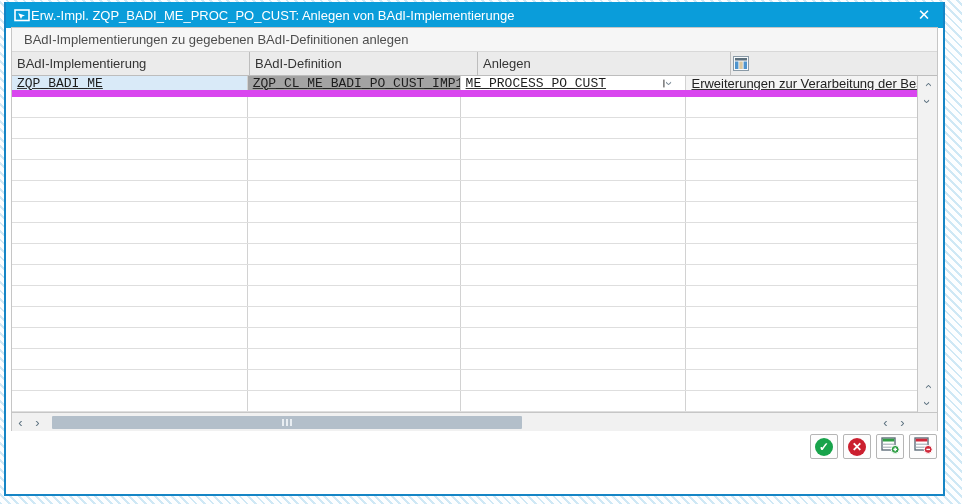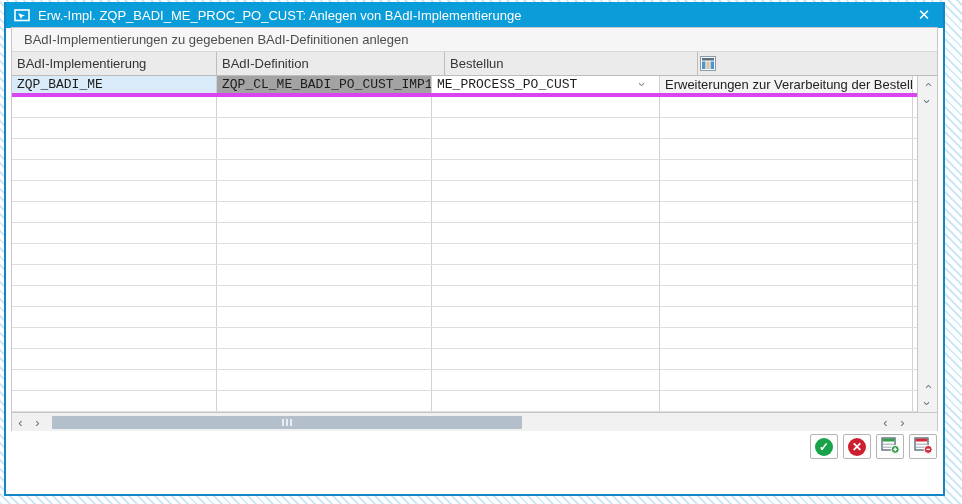--- a/index.html
+++ b/index.html
@@ -8,50 +8,50 @@
     font-family: "Liberation Sans", sans-serif;
     background: repeating-linear-gradient(45deg, #cfe8f5 0 2px, #fdfeff 2px 6px);
     position: relative; font-size: 13px; color:#333;
   }
   .dialog {
     position:absolute; left:4px; top:2px; width:941px; height:494px;
     background:#fff; border:2px solid #1585c5; border-top:none;
   }
   .titlebar {
     height:26px; background:#0a9dda; color:#fff; display:flex; align-items:center;
-    padding:0 8px; gap:7px;
+    padding:0 8px; 
   }
   .titlebar .ttl { flex:1 1 auto; font-size:13px; white-space:nowrap; overflow:hidden; }
   .close-btn { width:22px; height:22px; display:flex; align-items:center; justify-content:center;
     font-size:15px; cursor:pointer; }
   .dlg-icon { display:flex; align-items:center; }
 
   .groupbox {
     position:absolute; left:5px; right:5px; top:25px; height:404px;
     border:1px solid #c6c6c6; background:#fff;
   }
   .subtitle-row {
     height:24px; background:#f6f6f6; border-bottom:1px solid #d8d8d8;
     display:flex; align-items:center; padding-left:12px; color:#4e4e4e;
   }
   .tablewrap { position:relative; width:925px; }
   .thead { display:flex; height:24px; background:#ebebeb; border-bottom:1px solid #bdbdbd; }
   .th {
     display:flex; align-items:center; padding-left:5px; color:#353535;
     border-right:1px solid #bdbdbd; white-space:nowrap; overflow:hidden;
   }
-  .c1 { width:205px; } .c2 { width:215px; } .c3 { width:228px; } .c4 { width:253px; }
+  .c1 { width:238px; } .c2 { width:215px; } .c3 { width:228px; } .c4 { width:253px; }
   .th.hcfg { width:20px; border-right:none; justify-content:center; padding:0; }
 
   .trow { display:flex; height:21px; background:#fff; border-bottom:1px solid #dedede; }
   .cell {
     padding-left:5px; display:flex; align-items:center; border-right:1px solid #d2d2d2;
     white-space:nowrap; overflow:hidden;
   }
-  .trow.datarow { border-bottom:4px solid #d946ef; }
+  .trow.datarow { border-bottom:7px solid #d946ef;text-decoration:underline; }
   .mono { font-family:"Liberation Mono","DejaVu Sans Mono",monospace; font-size:13px; color:#1c1c1c; }
   .cell-key { background:#d9eaf8; }
   .cell-edit { background:#a3a3a3; }
   .cell-ddl { background:#fff; justify-content:space-between; padding-right:13px; }
   .cell-ro { background:#f4f4f4; color:#222; }
 
   .vscroll {
     position:absolute; top:24px; right:0; width:20px; height:336px;
     background:#f2f2f2; border-left:1px solid #c6c6c6;
   }
@@ -109,21 +109,21 @@
     <span class="close-btn">✕</span>
   </div>
 
   <div class="groupbox">
     <div class="subtitle-row">BAdI-Implementierungen zu gegebenen BAdI-Definitionen anlegen</div>
 
     <div class="tablewrap">
       <div class="thead">
         <div class="th c1">BAdI-Implementierung</div>
         <div class="th c3">BAdI-Definition</div>
-        <div class="th c4">Bestellun</div>
+        <div class="th c4">Anlegen</div>
         <div class="th hcfg">
           <span class="cfg-icon">
             <svg width="16" height="15" viewBox="0 0 16 15">
               <rect x="0.5" y="0.5" width="15" height="14" fill="#f6f9fb" stroke="#8a9aa6"></rect>
               <rect x="2" y="2" width="12" height="2.5" fill="#5c6f7c"></rect>
               <rect x="2" y="5.5" width="3.4" height="7.5" fill="#4f94cd"></rect>
               <rect x="6.3" y="5.5" width="3.4" height="7.5" fill="#d9c7a0"></rect>
               <rect x="10.6" y="5.5" width="3.4" height="7.5" fill="#4f94cd"></rect>
             </svg>
           </span>

